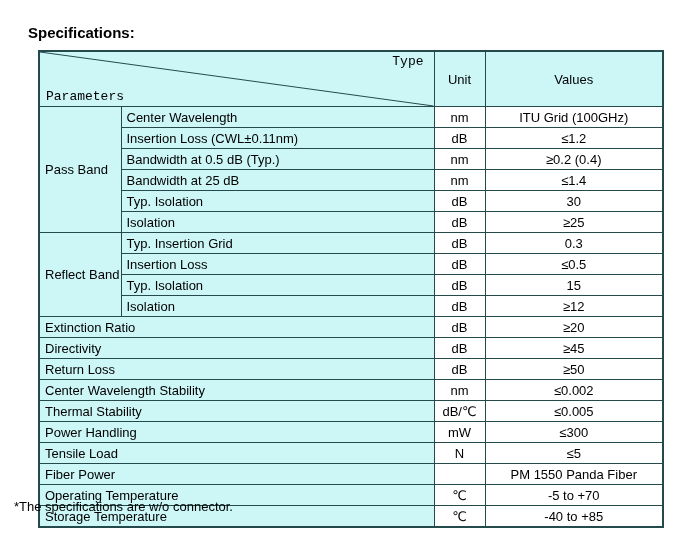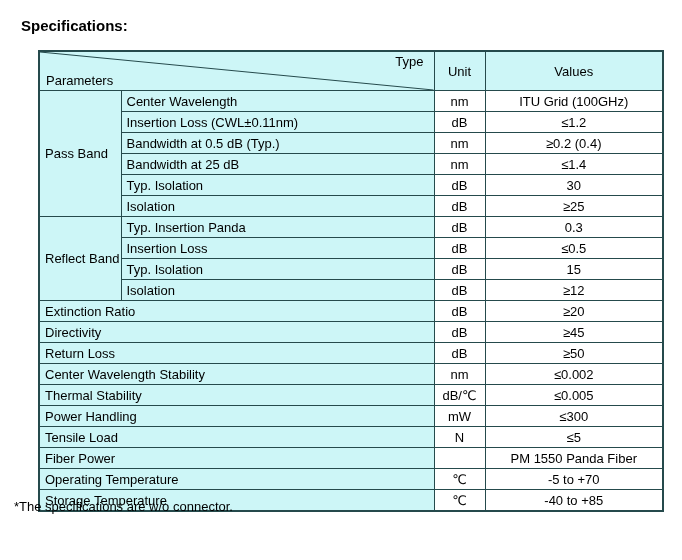--- a/index.html
+++ b/index.html
@@ -14,21 +14,21 @@
   }
   .page {
     position: relative;
     width: 682px;
     height: 560px;
   }
   .title {
     position: absolute;
     left: 16px;
     top: 12px;
-    margin: 5px;
+    margin: 12px;
     font-size: 15px;
     font-weight: bold;
     letter-spacing: 0px;
   }
   table.spec-table {
     position: absolute;
     left: 38px;
     top: 50px;
     border-collapse: collapse;
     table-layout: fixed;
@@ -49,21 +49,22 @@
   }
   .spec-table thead th {
     background: #cdf6f7;
     height: 38px;
     font-weight: normal;
     text-align: center;
     font-size: 13px;
   }
   th.corner {
     position: relative;
-    padding: 0;
+    padding: 8px;
+    font-family: Liberation Mono, monospace;
   }
   th.corner svg.diag {
     position: absolute;
     left: 0; top: 0;
     width: 100%; height: 100%;
     display: block;
   }
   .corner-type {
     position: absolute;
     top: 2px;
@@ -150,21 +151,21 @@
           <td class="unit-cell">dB</td>
           <td class="value-cell">30</td>
         </tr>
         <tr>
           <td class="param-cell">Isolation</td>
           <td class="unit-cell">dB</td>
           <td class="value-cell">≥25</td>
         </tr>
         <tr>
           <td class="group-cell" rowspan="4">Reflect Band</td>
-          <td class="param-cell">Typ. Insertion Panda</td>
+          <td class="param-cell">Typ. Insertion Grid</td>
           <td class="unit-cell">dB</td>
           <td class="value-cell">0.3</td>
         </tr>
         <tr>
           <td class="param-cell">Insertion Loss</td>
           <td class="unit-cell">dB</td>
           <td class="value-cell">≤0.5</td>
         </tr>
         <tr>
           <td class="param-cell">Typ. Isolation</td>

